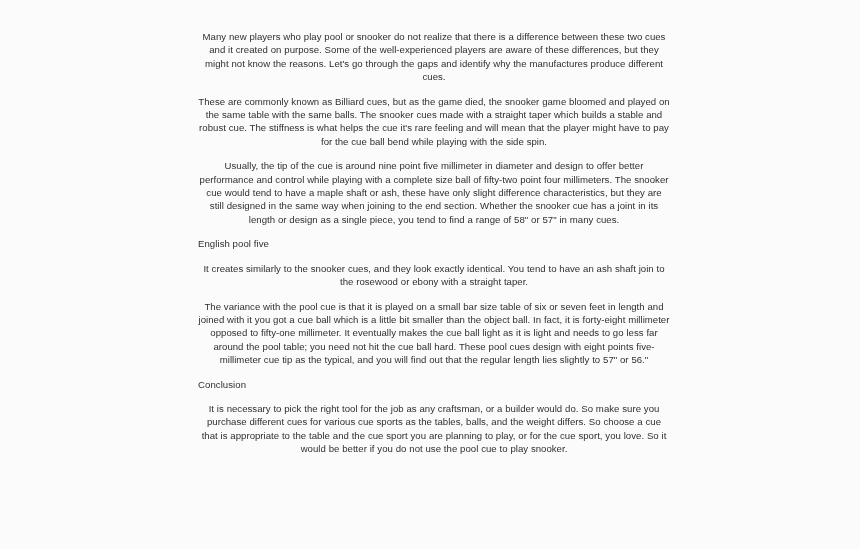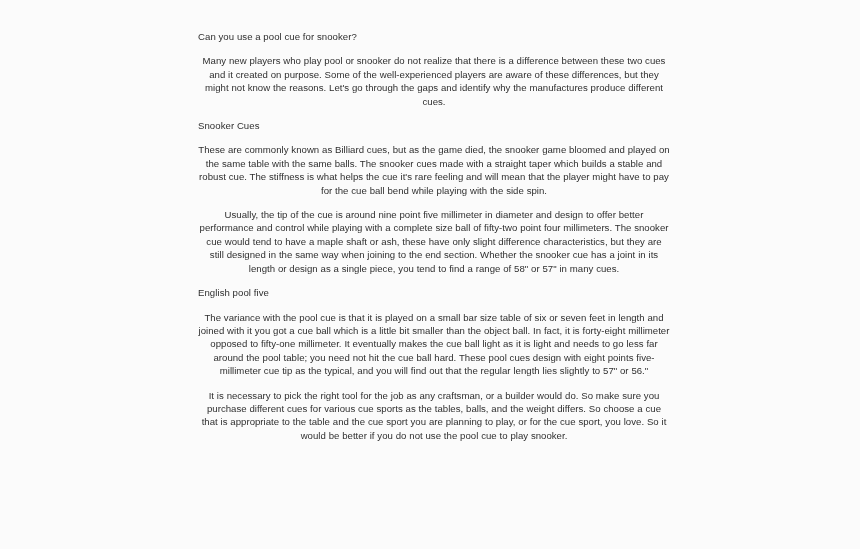--- a/index.html
+++ b/index.html
@@ -49,22 +49,22 @@
   .para:last-child,
   .heading:last-child {
     margin-bottom: 0;
   }
 </style>
 </head>
 <body style="background: rgb(251, 251, 251);">
 
 <div id="page" style="background: rgb(251, 251, 251);">
   <div id="article" style="color: rgb(47, 47, 47);">
-      <p class="heading">Can you use a pool cue for snooker?</p>
       <p class="para">Many new players who play pool or snooker do not realize that there is a difference between these two cues and it created on purpose. Some of the well-experienced players are aware of these differences, but they might not know the reasons. Let's go through the gaps and identify why the manufactures produce different cues.</p>
-      <p class="heading">Snooker Cues</p>
       <p class="para">These are commonly known as Billiard cues, but as the game died, the snooker game bloomed and played on the same table with the same balls. The snooker cues made with a straight taper which builds a stable and robust cue. The stiffness is what helps the cue it's rare feeling and will mean that the player might have to pay for the cue ball bend while playing with the side spin.</p>
       <p class="para">Usually, the tip of the cue is around nine point five millimeter in diameter and design to offer better performance and control while playing with a complete size ball of fifty-two point four millimeters. The snooker cue would tend to have a maple shaft or ash, these have only slight difference characteristics, but they are still designed in the same way when joining to the end section. Whether the snooker cue has a joint in its length or design as a single piece, you tend to find a range of 58" or 57" in many cues.</p>
       <p class="heading">English pool five</p>
+      <p class="para">It creates similarly to the snooker cues, and they look exactly identical. You tend to have an ash shaft join to the rosewood or ebony with a straight taper.</p>
       <p class="para">The variance with the pool cue is that it is played on a small bar size table of six or seven feet in length and joined with it you got a cue ball which is a little bit smaller than the object ball. In fact, it is forty-eight millimeter opposed to fifty-one millimeter. It eventually makes the cue ball light as it is light and needs to go less far around the pool table; you need not hit the cue ball hard. These pool cues design with eight points five-millimeter cue tip as the typical, and you will find out that the regular length lies slightly to 57" or 56."</p>
+      <p class="heading">Conclusion</p>
       <p class="para">It is necessary to pick the right tool for the job as any craftsman, or a builder would do. So make sure you purchase different cues for various cue sports as the tables, balls, and the weight differs. So choose a cue that is appropriate to the table and the cue sport you are planning to play, or for the cue sport, you love. So it would be better if you do not use the pool cue to play snooker.</p>
     </div>
 </div>
 
 </body></html>

